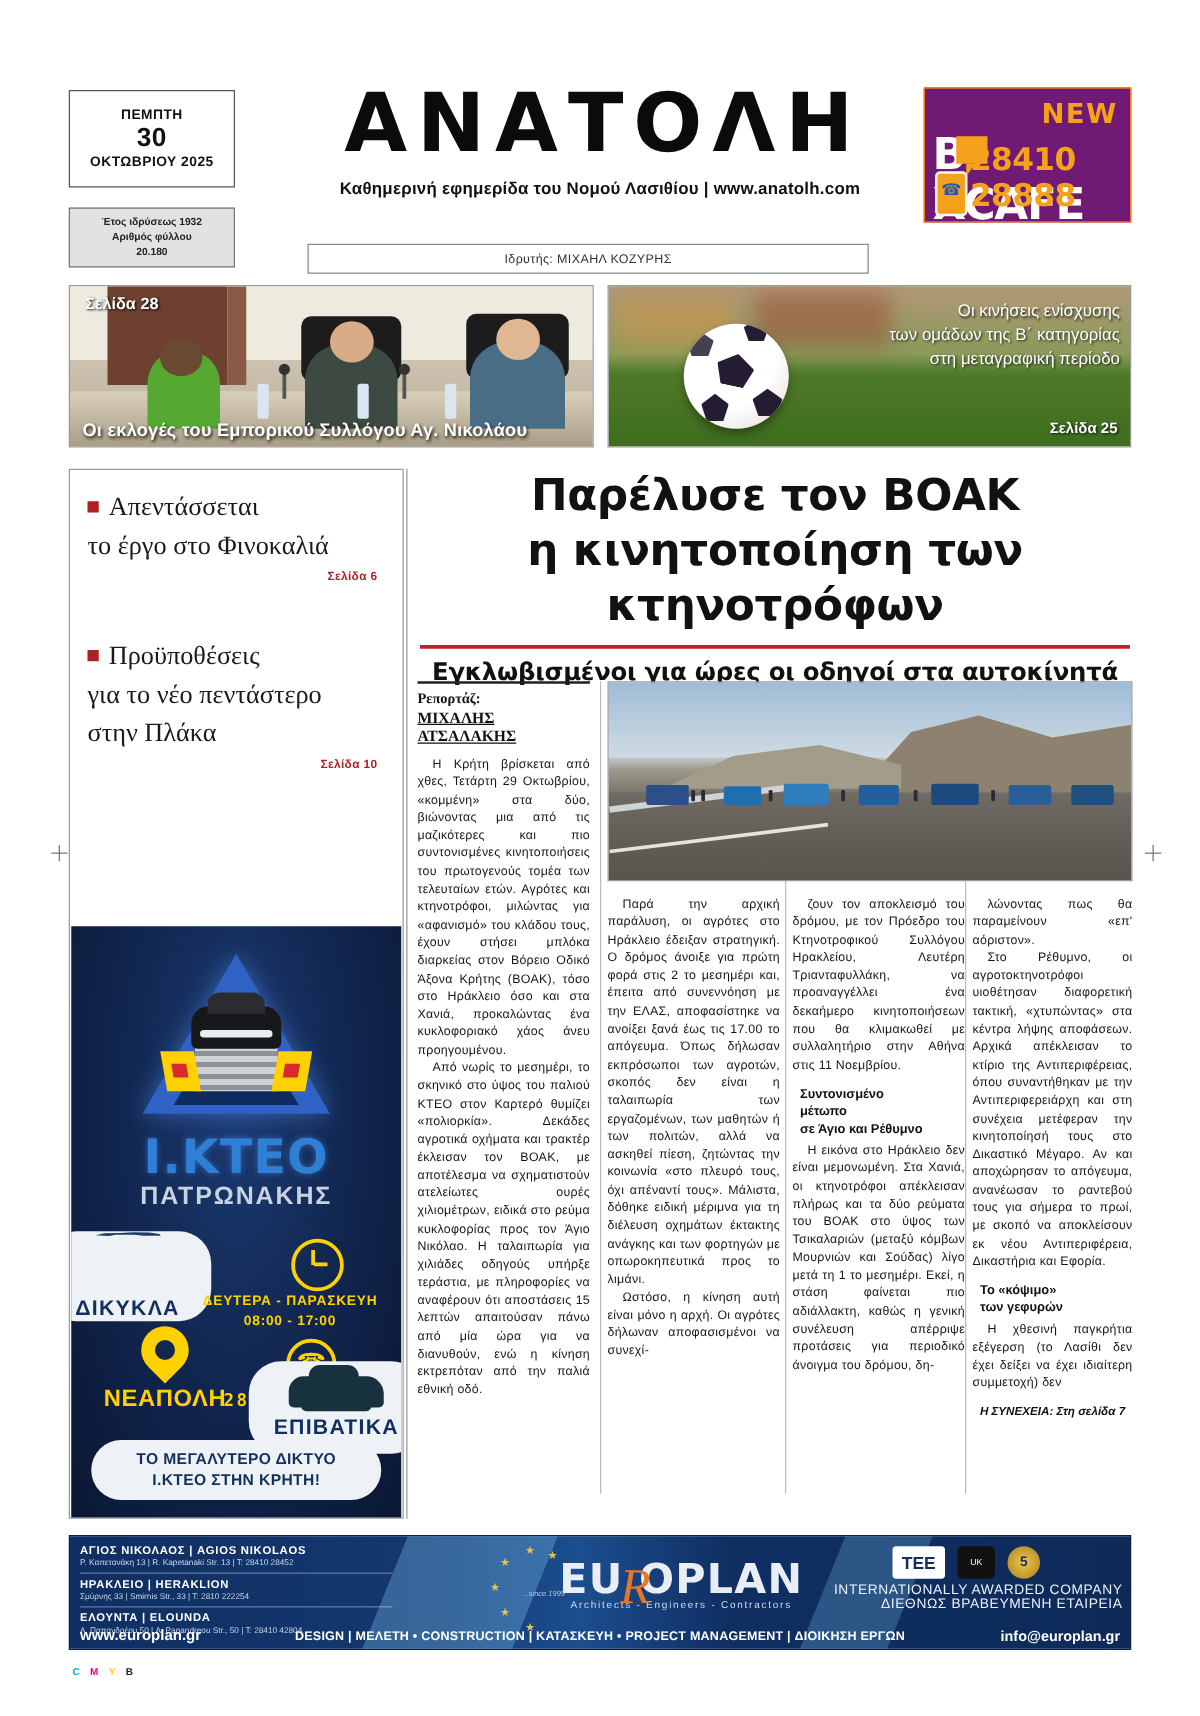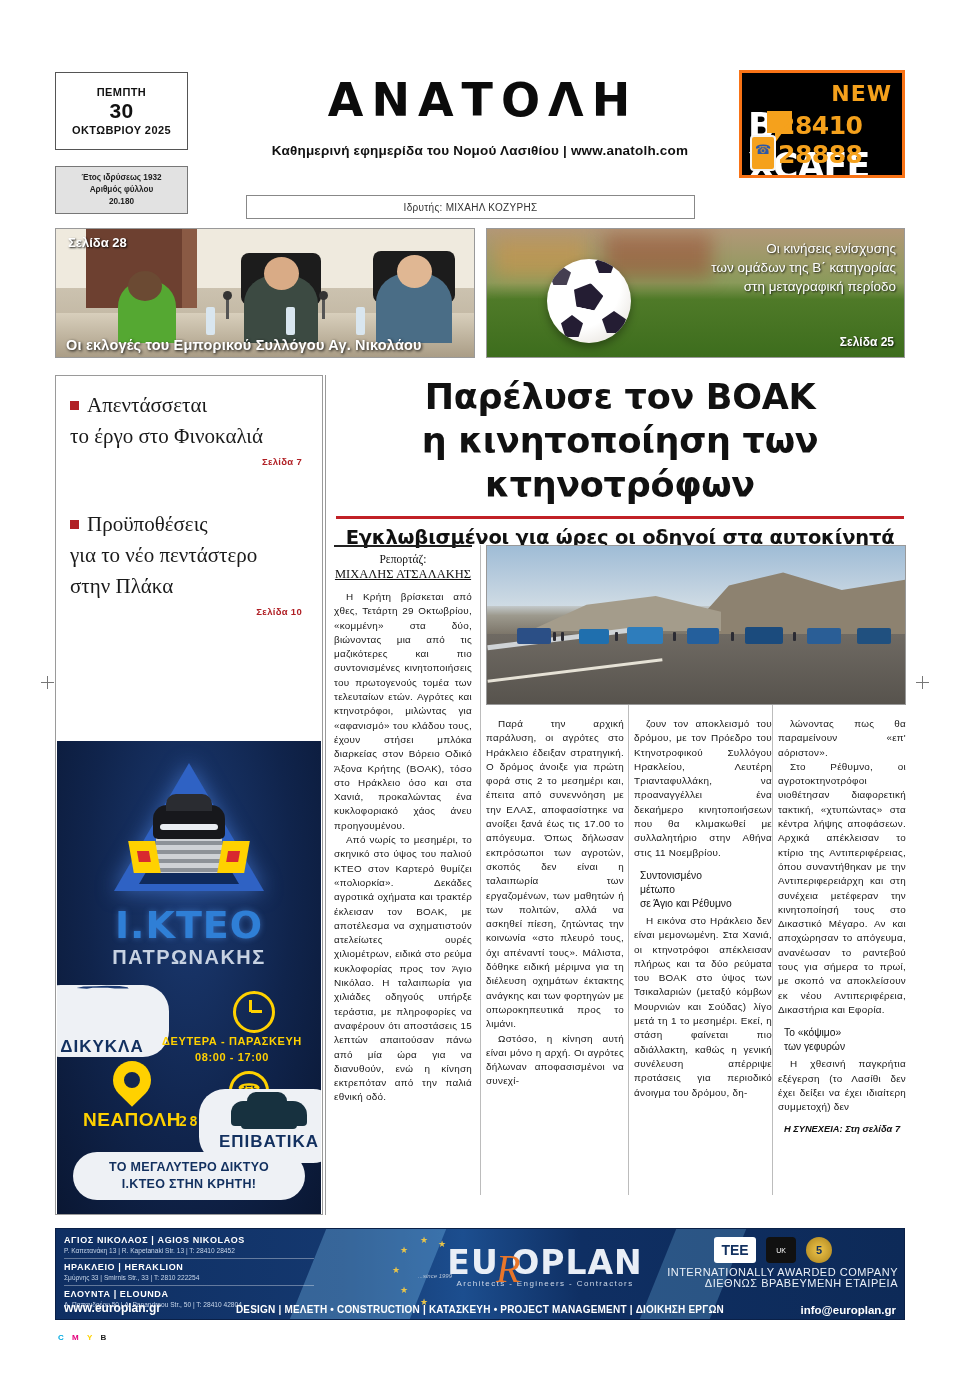--- a/index.html
+++ b/index.html
@@ -26,38 +26,38 @@
   .date-month{font-size:11px;}
   .found-box{
     position:absolute;left:0;top:104px;width:133px;height:48px;
     border:1px solid #777;box-sizing:border-box;background:#e2e2e2;
     display:flex;flex-direction:column;align-items:center;justify-content:center;
     font-size:8.2px;font-weight:bold;color:#222;line-height:12px;
   }
   .title-block{position:absolute;left:175px;top:0;width:500px;text-align:center;}
   .paper-title{
     font-family:"DejaVu Sans", sans-serif;
-    font-weight:bold;font-size:46px;line-height:76px;letter-spacing:8px;
+    font-weight:bold;font-size:65px;line-height:76px;letter-spacing:8px;
     color:#0b0b0b;margin-left:6px;
   }
   .paper-sub{
     font-size:13.5px;font-weight:bold;color:#111;letter-spacing:.2px;
     margin-top:5px;white-space:nowrap;
   }
   .founder-box{
     position:absolute;left:191px;top:133px;width:449px;height:24px;
     border:1px solid #888;box-sizing:border-box;
     display:flex;align-items:center;justify-content:center;
     font-size:10px;color:#333;letter-spacing:.3px;
   }
 
   
   .boxcafe{
     position:absolute;left:739px;top:70px;width:166px;height:108px;
-    background:#000000;border:3px solid #f97316;box-sizing:border-box;overflow:hidden;
+    background:#701a75;border:1px solid #f97316;box-sizing:border-box;overflow:hidden;
   }
   .bc-new{
     position:absolute;right:10px;top:8px;color:#f5a11c;font-weight:bold;
     font-size:22px;letter-spacing:1px;font-family:"DejaVu Sans",sans-serif;
   }
   .bc-name{
     position:absolute;left:6px;top:33px;color:#fff;font-weight:bold;font-size:35px;
     letter-spacing:-1px;font-family:"DejaVu Sans",sans-serif;
   }
   .bc-bubble{
@@ -191,27 +191,27 @@
   .head-rule{height:3px;background:#c12026;margin:9px 2px 7px 2px;}
   .head2{font-family:"DejaVu Sans",sans-serif;font-weight:bold;font-size:19.5px;
     color:#111;text-align:center;letter-spacing:-.2px;}
 
   .art-grid{position:absolute;left:0;top:170px;width:572px;height:670px;}
   .col{position:absolute;width:138px;top:0;}
   .c1{left:0;}.c2{left:152px;}.c3{left:300px;}.c4{left:444px;width:128px;}
   .vrule{position:absolute;top:0;width:1px;height:650px;background:#bcbcbc;}
 
   .byline-rule{height:2px;background:#222;margin-bottom:5px;}
-  .byline{text-align:center;font-family:"Liberation Serif",serif;font-weight:normal;font-size:11.5px;color:#111;line-height:15px;}
+  .byline{font-family:"Liberation Serif",serif;font-weight:bold;font-size:11.5px;color:#111;line-height:15px;}
   .byline .nm{text-decoration:underline;font-size:12.5px;}
 
   .body-txt{font-size:9.9px;line-height:14.3px;color:#161616;text-align:justify;
     font-family:"Liberation Sans",sans-serif;letter-spacing:.25px;}
   .body-txt p{margin:0;text-indent:12px;}
-  .subhead{font-weight:normal;font-size:10.3px;line-height:14px;color:#111;margin:9px 0 3px 6px;}
+  .subhead{font-weight:bold;font-size:10.3px;line-height:14px;color:#111;margin:9px 0 3px 6px;}
   .cont{font-style:italic;font-weight:bold;font-size:9.3px;color:#111;text-align:center;margin-top:10px;}
 
   .photo{position:absolute;left:152px;top:0;width:420px;height:160px;border:1px solid #999;box-sizing:border-box;
     background:linear-gradient(180deg,#b9ccdd 0%,#cfd8de 36%,#9d9a8e 44%,#6b6256 62%,#55504a 100%);overflow:hidden;}
   .ph-sky{position:absolute;left:0;top:0;width:100%;height:38%;background:linear-gradient(180deg,#9fbcd6,#cfdbe4);}
   .ph-hill{position:absolute;left:46%;top:14%;width:54%;height:46%;background:#8d8270;
     clip-path:polygon(0 100%,22% 24%,46% 6%,72% 30%,100% 16%,100% 100%);}
   .ph-hill2{position:absolute;left:10%;top:26%;width:46%;height:28%;background:#a49c8b;
     clip-path:polygon(0 100%,30% 40%,66% 20%,100% 56%,100% 100%);}
   .ph-road{position:absolute;left:0;bottom:0;width:100%;height:44%;
@@ -339,21 +339,21 @@
     <div class="tr-page">Σελίδα 25</div>
   </div>
 
   <div class="sidebar">
 
     <div class="teaser-item">
       <div class="line">
         <span class="bullet"></span><span>Απεντάσσεται</span>
       </div>
       <div class="line">το έργο στο Φινοκαλιά</div>
-      <div class="teaser-page">Σελίδα 7</div>
+      <div class="teaser-page">Σελίδα 6</div>
     </div>
 
     <div class="teaser-item" style="padding-top:42px;">
       <div class="line">
         <span class="bullet"></span><span>Προϋποθέσεις</span>
       </div>
       <div class="line">για το νέο πεντάστερο</div>
       <div class="line">στην Πλάκα</div>
       <div class="teaser-page">Σελίδα 10</div>
     </div>

